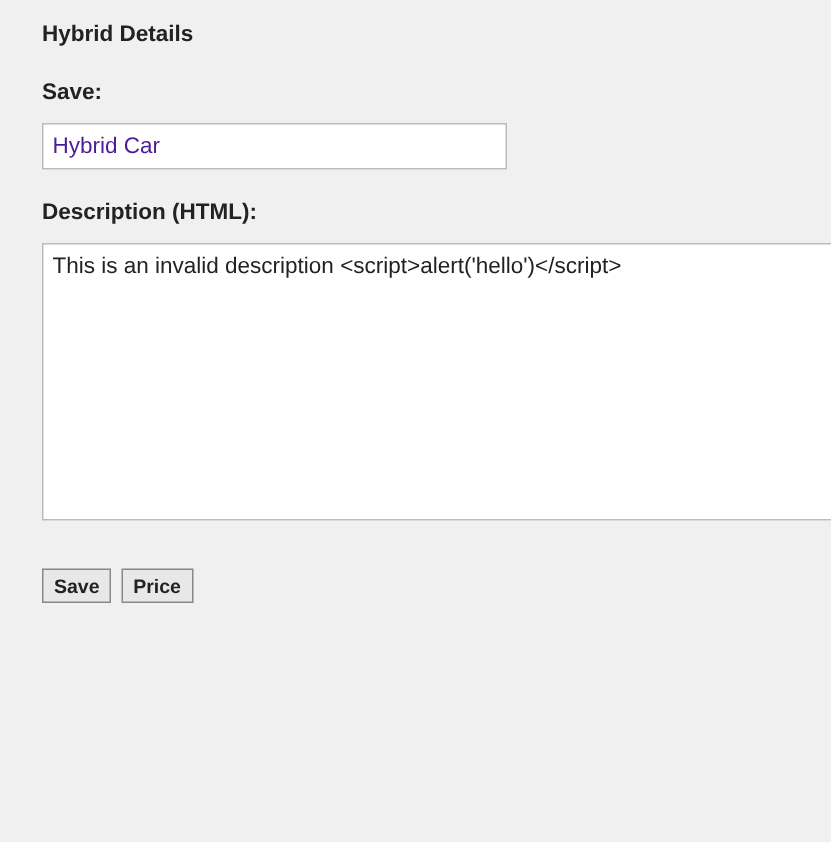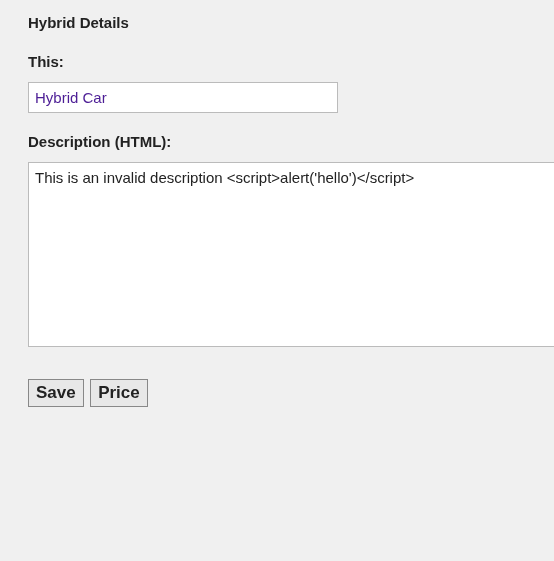--- a/index.html
+++ b/index.html
@@ -81,40 +81,40 @@
       display: block;
     }
     .button-row {
       margin-top: 32px;
     }
     .btn {
       display: inline-block;
       border: 1px solid #888;
       background: #e8e8e8;
       font-family: inherit;
-      font-size: 17px;
+      font-size: 13px;
       font-weight: 600;
       padding: 3px 7px;
       color: #222;
       cursor: pointer;
       margin-right: 2px;
     }
     .price-group {
       margin-top: 32px;
       margin-bottom: 20px;
     }
   </style>
 </head>
 <body>
 
 <div class="container">
   <div class="section-title">Hybrid Details</div>
 
   <div class="field-group">
-    <label class="field-label">This:</label>
+    <label class="field-label">Save:</label>
     <input type="text" class="text-input" value="Hybrid Car" style="">
   </div>
 
   <div class="field-group">
     <label class="field-label">Description (HTML):</label>
     <div class="textarea-wrapper">
       <textarea class="textarea-input" style="">This is an invalid description &lt;script&gt;alert('hello')&lt;/script&gt;</textarea>
       <div class="scrollbar-track">
         <span class="scroll-arrow">
           <svg width="10" height="8" viewBox="0 0 10 8">

